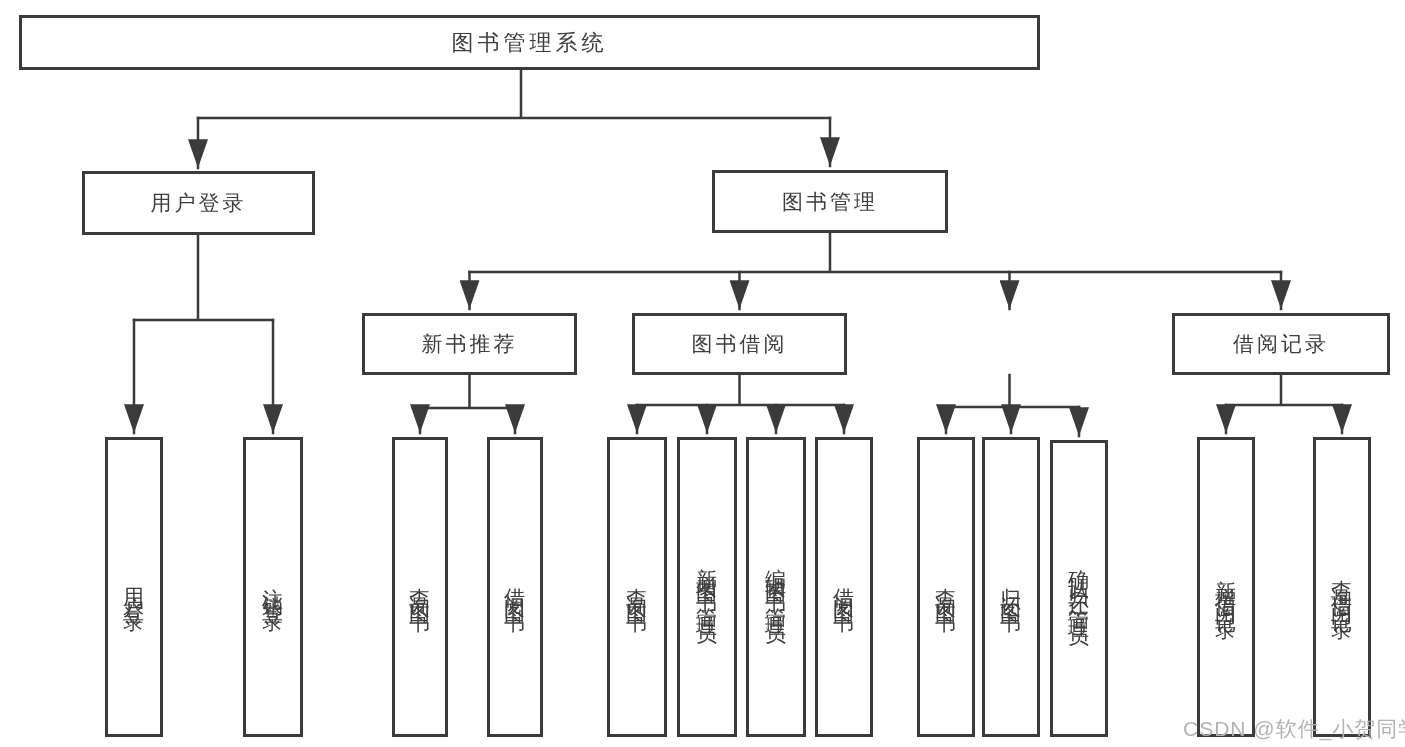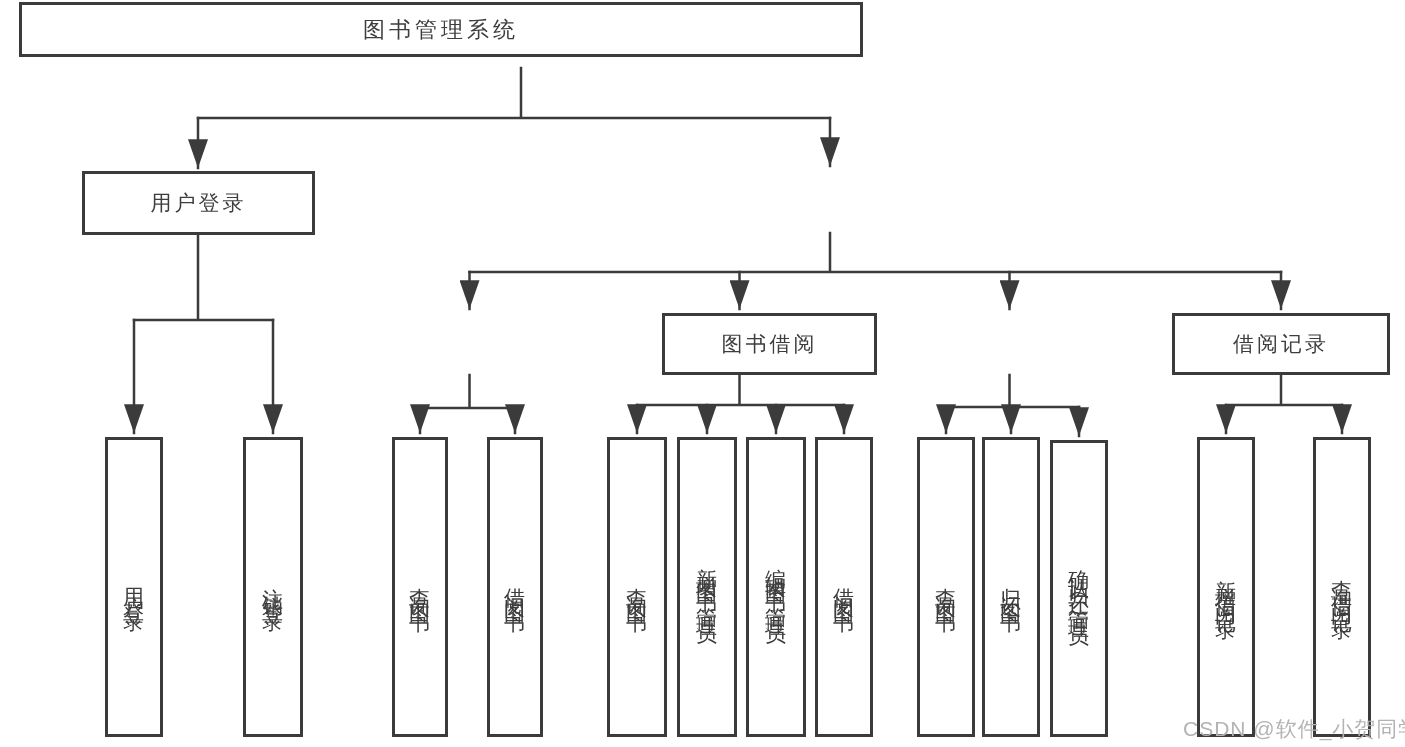--- a/index.html
+++ b/index.html
@@ -66,25 +66,27 @@
     <path class="wire" d="M1009.5,375 V407 M946,407 H1079"></path>
     <path class="wire" d="M946,407 V433" marker-end="url(#arrow)"></path>
     <path class="wire" d="M1011,407 V433" marker-end="url(#arrow)"></path>
     <path class="wire" d="M1079,407 V436" marker-end="url(#arrow)"></path>
 
     <path class="wire" d="M1281,375 V405 M1226,405 H1342"></path>
     <path class="wire" d="M1226,405 V433" marker-end="url(#arrow)"></path>
     <path class="wire" d="M1342,405 V433" marker-end="url(#arrow)"></path>
   </svg>
 
-  <div class="box hbox title" style="left:19px; top:2px; width:844px; height:55px;">图书管理系统</div>
+  <div class="box hbox title" style="left:19px; top:15px; width:1021px; height:55px;">图书管理系统</div>
 
   <div class="box hbox" style="left:82px; top:171px; width:233px; height:64px;">用户登录</div>
+  <div class="box hbox" style="left:712px; top:170px; width:236px; height:63px;">图书管理</div>
 
-  <div class="box hbox" style="left:632px; top:313px; width:215px; height:62px;margin-left:30px;">图书借阅</div>
+  <div class="box hbox" style="left:362px; top:313px; width:215px; height:62px;">新书推荐</div>
+  <div class="box hbox" style="left:632px; top:313px; width:215px; height:62px;">图书借阅</div>
   <div class="box hbox" style="left:1172px; top:313px; width:218px; height:62px;">借阅记录</div>
 
   <div class="box vbox" style="left:105px; top:437px; width:58px; height:300px;">
     <span>用户登录</span>
   </div>
   <div class="box vbox" style="left:243px; top:437px; width:60px; height:300px;">
     <span>注销登录</span>
   </div>
 
   <div class="box vbox" style="left:392px; top:437px; width:56px; height:300px;">

